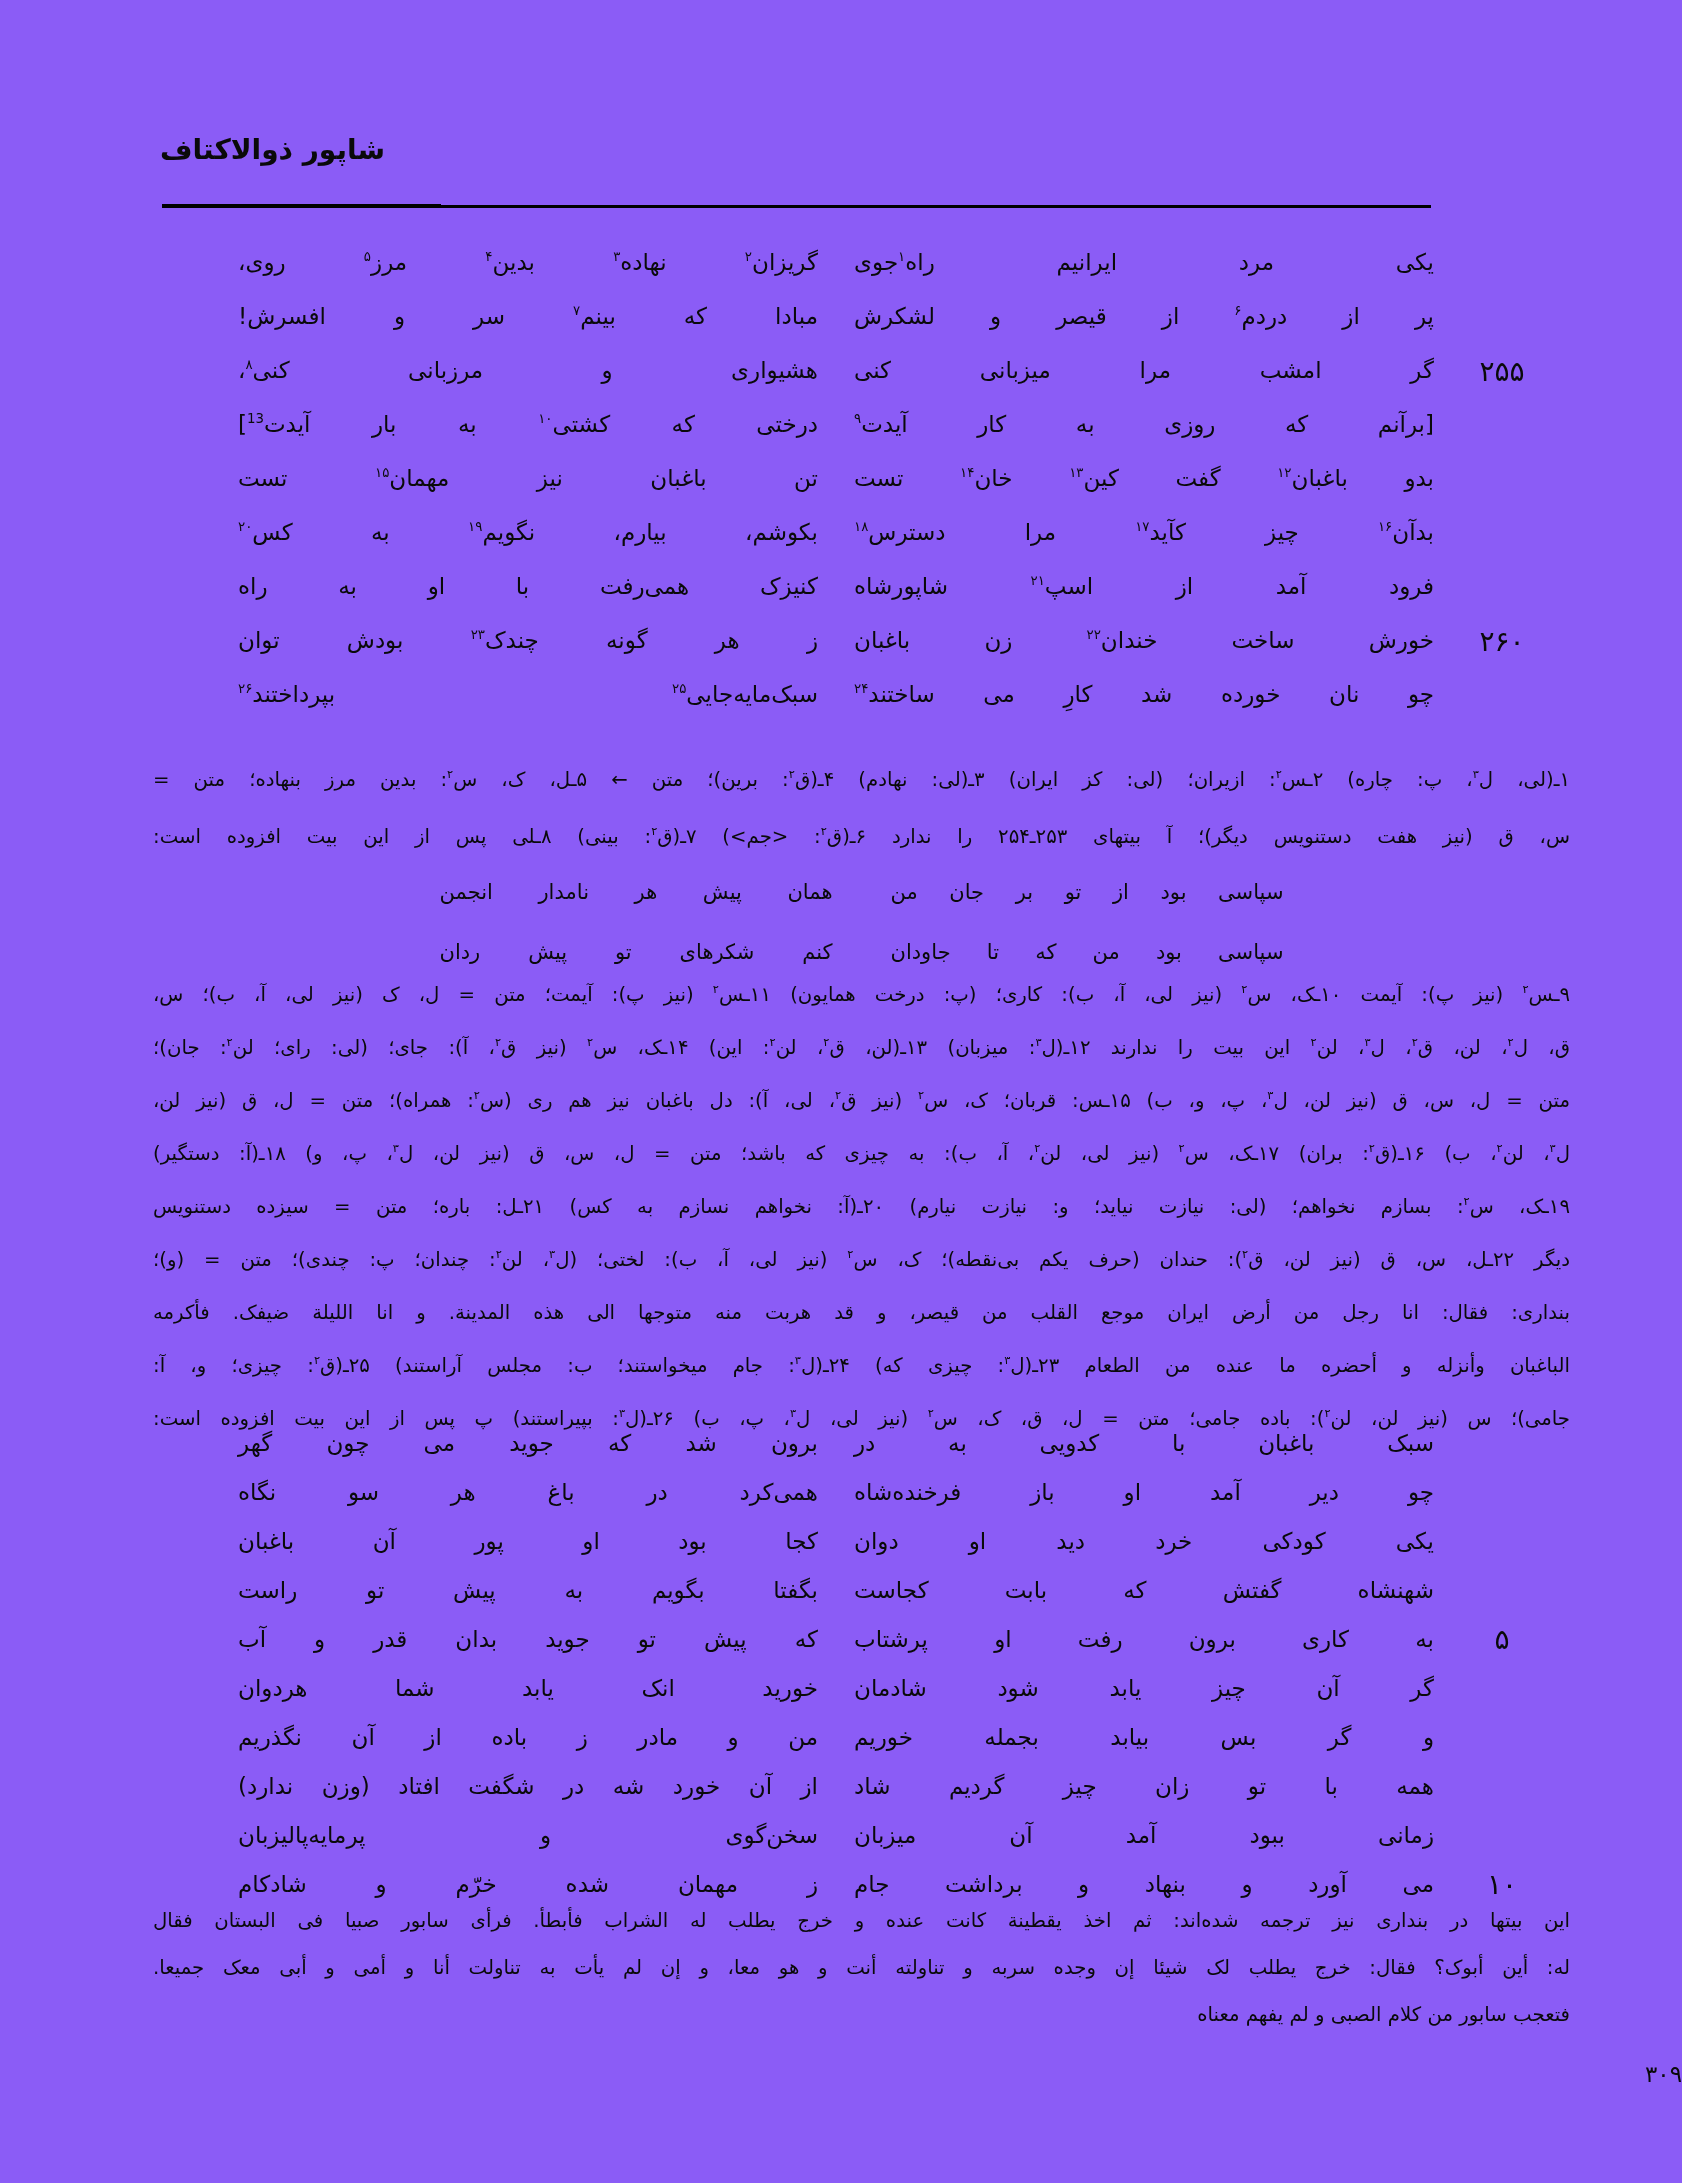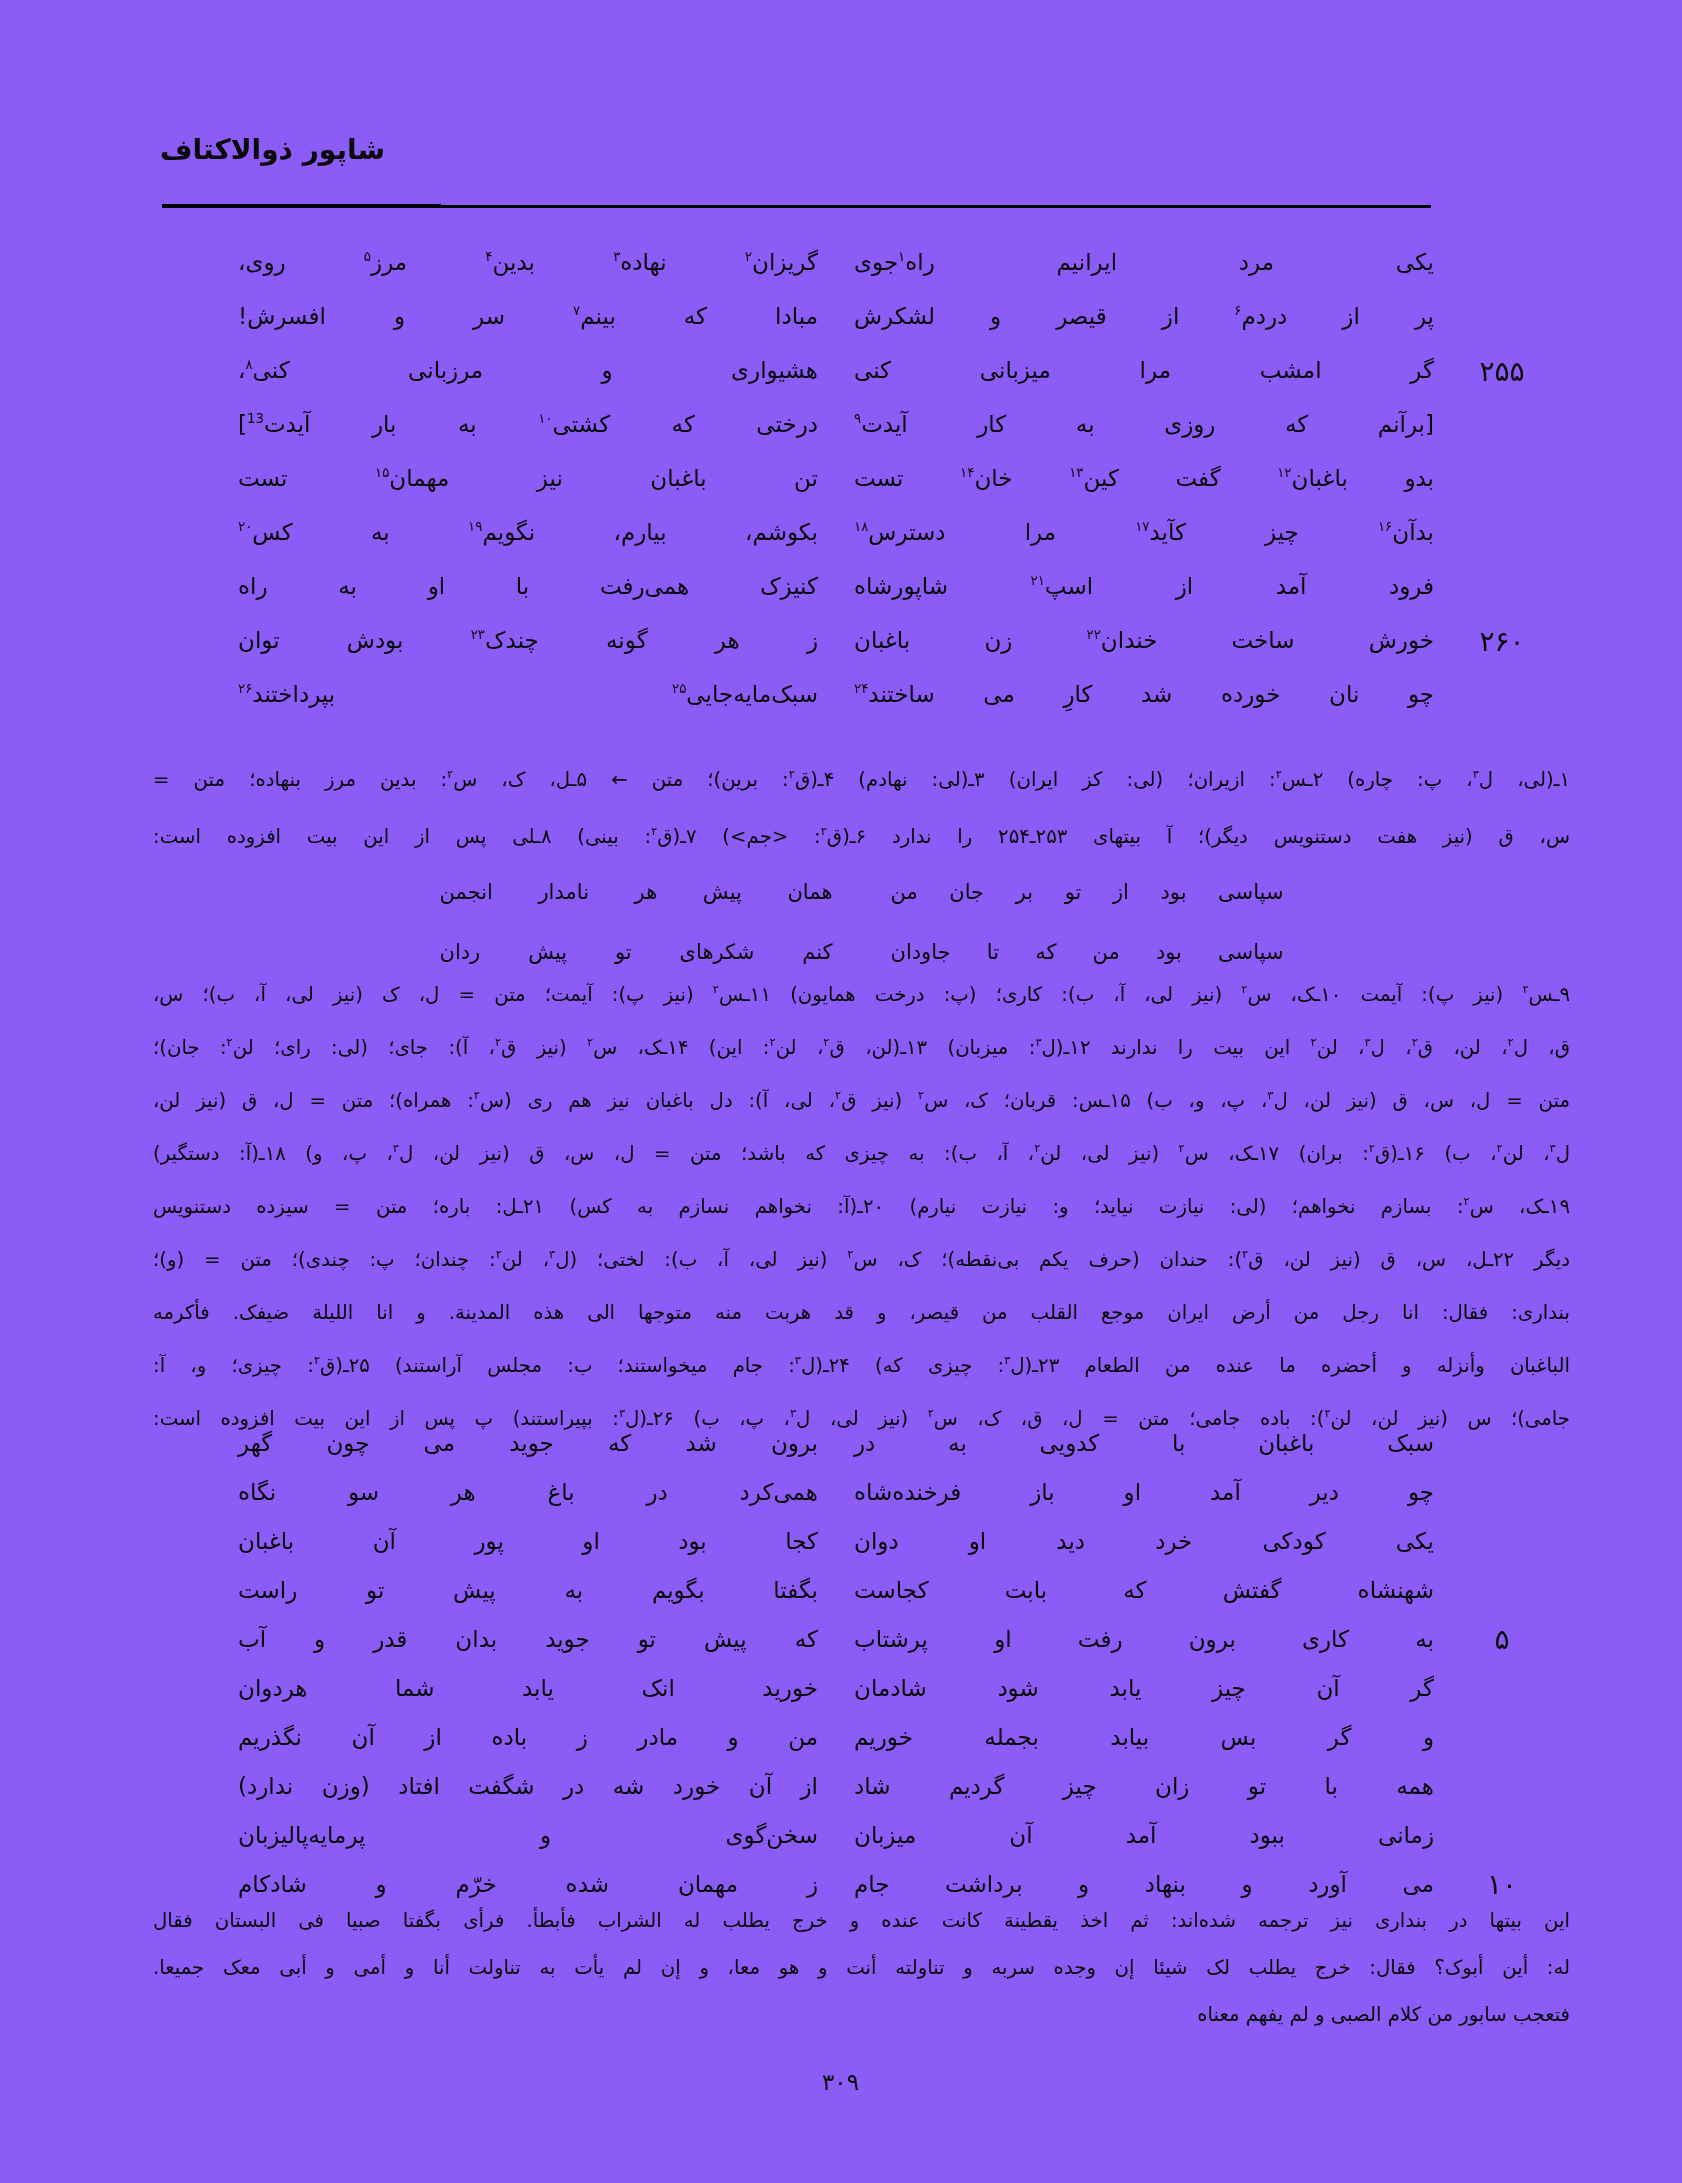--- a/index.html
+++ b/index.html
@@ -65,21 +65,21 @@
   .bottom-para{position:absolute;right:112px;width:1417px;top:1897px;font-size:19.7px;}
   .bottom-line{
     height:47px;line-height:47px;
     text-align:justify;text-align-last:justify;
     overflow:hidden;white-space:nowrap;
   }
   .bottom-line.last{text-align:right;text-align-last:right;}
 
   .page-number{
     position:absolute;top:2061px;left:0;width:100%;
-    text-align:center;font-size:23px;margin-top:8px;
+    text-align:right;font-size:23px;
   }
 </style>
 </head>
 <body>
 
 <div class="page">
 
   <div class="running-title">شاپور ذوالاکتاف</div>
   <div class="header-rule">
       <span class="thick"></span>
@@ -208,21 +208,21 @@
         <span class="hemi left">سخن‌گوی و پرمایه‌پالیزبان</span>
       </div>
       <div class="verse">
         <span class="vnum">۱۰</span>
         <span class="hemi">می آورد و بنهاد و برداشت جام</span>
         <span class="hemi left">ز مهمان شده خرّم و شادکام</span>
       </div>
     </section>
 
   <section class="bottom-para" id="bpara">
-      <div class="bottom-line">این بیتها در بنداری نیز ترجمه شده‌اند: ثم اخذ یقطینة کانت عنده و خرج یطلب له الشراب فأبطأ. فرأی بگفتا صبیا فی البستان فقال</div>
+      <div class="bottom-line">این بیتها در بنداری نیز ترجمه شده‌اند: ثم اخذ یقطینة کانت عنده و خرج یطلب له الشراب فأبطأ. فرأی سابور صبیا فی البستان فقال</div>
       <div class="bottom-line">له: أین أبوک؟ فقال: خرج یطلب لک شیئا إن وجده سربه و تناولته أنت و هو معا، و إن لم یأت به تناولت أنا و أمی و أبی معک جمیعا.</div>
       <div class="bottom-line last">فتعجب سابور من کلام الصبی و لم یفهم معناه</div>
     </section>
 
   <div class="page-number">۳۰۹</div>
 
 </div>
 
 
 </body></html>

